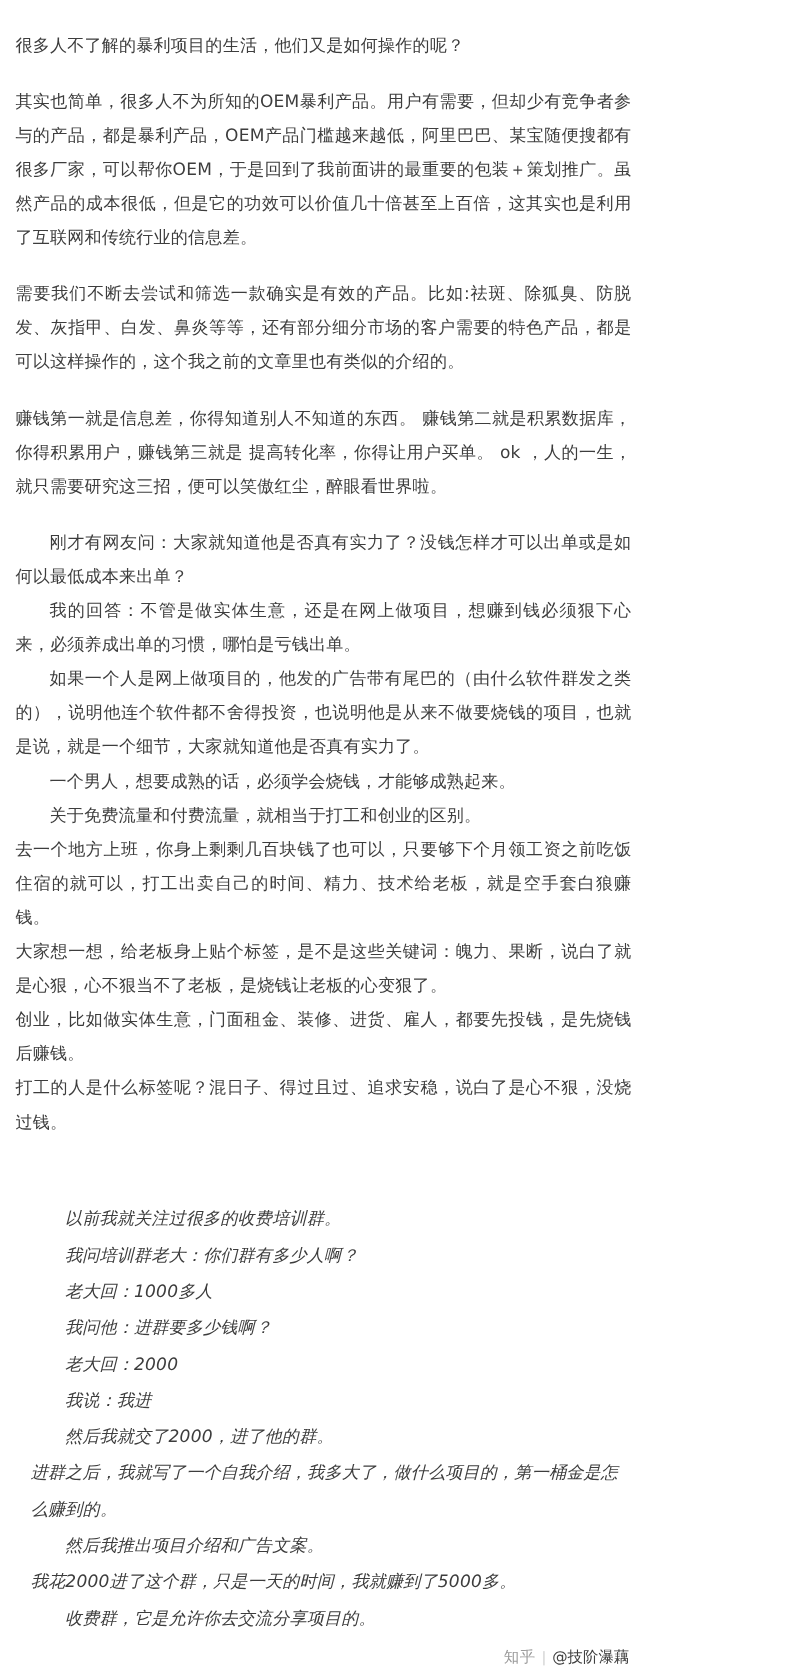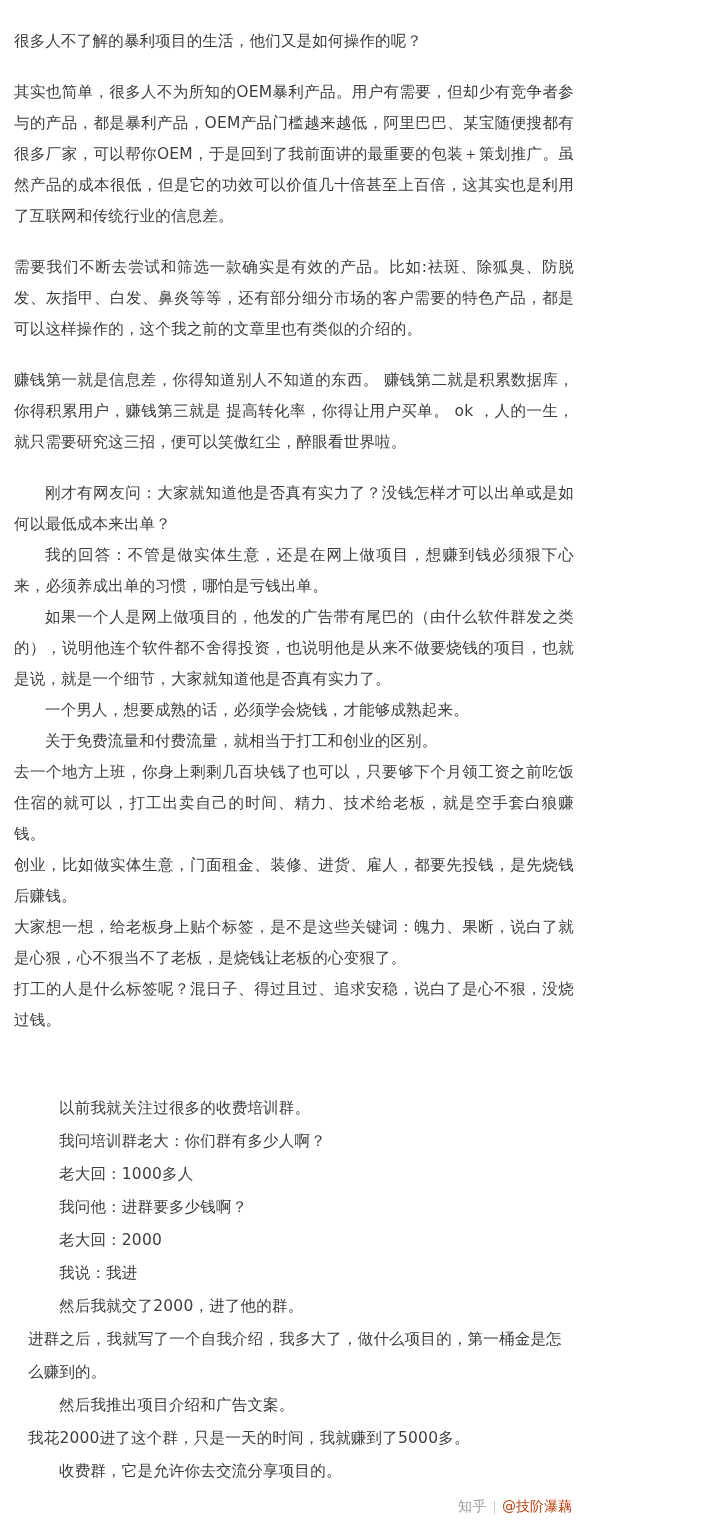--- a/index.html
+++ b/index.html
@@ -48,20 +48,21 @@
   }
   .dialog {
     padding-left: 14px;
     margin-top: 10px;
   }
   .dialog .line {
     font-size: 15.5px;
     line-height: 33px;
     color: #3d3d3d;
     letter-spacing: 0.2px;
+    font-style: italic;
   }
   .watermark {
     position: absolute;
     right: 16px;
     bottom: 10px;
     display: flex;
     align-items: center;
     gap: 7px;
     color: #9a9a9a;
     font-size: 14px;
@@ -73,43 +74,43 @@
     text-align: center;
   }
   .wm-sep {
     width: 1px;
     height: 13px;
     background: #c9c9c9;
     display: inline-block;
   }
   .wm-name {
     font-size: 14px;
-    color: #c2410c;
+    color: #404040;
   }
 </style>
 </head>
 <body>
 
 <div class="page">
 
   <div>
     <p class="para">很多人不了解的暴利项目的生活，他们又是如何操作的呢？</p>
     <p class="para">其实也简单，很多人不为所知的OEM暴利产品。用户有需要，但却少有竞争者参与的产品，都是暴利产品，OEM产品门槛越来越低，阿里巴巴、某宝随便搜都有很多厂家，可以帮你OEM，于是回到了我前面讲的最重要的包装＋策划推广。虽然产品的成本很低，但是它的功效可以价值几十倍甚至上百倍，这其实也是利用了互联网和传统行业的信息差。</p>
     <p class="para">需要我们不断去尝试和筛选一款确实是有效的产品。比如:祛斑、除狐臭、防脱发、灰指甲、白发、鼻炎等等，还有部分细分市场的客户需要的特色产品，都是可以这样操作的，这个我之前的文章里也有类似的介绍的。</p>
     <p class="para">赚钱第一就是信息差，你得知道别人不知道的东西。 赚钱第二就是积累数据库，你得积累用户，赚钱第三就是 提高转化率，你得让用户买单。 ok ，人的一生，就只需要研究这三招，便可以笑傲红尘，醉眼看世界啦。</p>
 
     <div class="block">
       <div class="line indent">刚才有网友问：大家就知道他是否真有实力了？没钱怎样才可以出单或是如何以最低成本来出单？</div>
       <div class="line indent">我的回答：不管是做实体生意，还是在网上做项目，想赚到钱必须狠下心来，必须养成出单的习惯，哪怕是亏钱出单。</div>
       <div class="line indent">如果一个人是网上做项目的，他发的广告带有尾巴的（由什么软件群发之类的），说明他连个软件都不舍得投资，也说明他是从来不做要烧钱的项目，也就是说，就是一个细节，大家就知道他是否真有实力了。</div>
       <div class="line indent">一个男人，想要成熟的话，必须学会烧钱，才能够成熟起来。</div>
       <div class="line indent">关于免费流量和付费流量，就相当于打工和创业的区别。</div>
       <div class="line">去一个地方上班，你身上剩剩几百块钱了也可以，只要够下个月领工资之前吃饭住宿的就可以，打工出卖自己的时间、精力、技术给老板，就是空手套白狼赚钱。</div>
+      <div class="line">大家想一想，给老板身上贴个标签，是不是这些关键词：魄力、果断，说白了就是心狠，心不狠当不了老板，是烧钱让老板的心变狠了。</div>
       <div class="line">创业，比如做实体生意，门面租金、装修、进货、雇人，都要先投钱，是先烧钱后赚钱。</div>
-      <div class="line">大家想一想，给老板身上贴个标签，是不是这些关键词：魄力、果断，说白了就是心狠，心不狠当不了老板，是烧钱让老板的心变狠了。</div>
       <div class="line">打工的人是什么标签呢？混日子、得过且过、追求安稳，说白了是心不狠，没烧过钱。</div>
     </div>
 
     <div class="gap-lg"></div>
 
     <div class="dialog">
       <div class="line indent">以前我就关注过很多的收费培训群。</div>
       <div class="line indent">我问培训群老大：你们群有多少人啊？</div>
       <div class="line indent">老大回：1000多人</div>
       <div class="line indent">我问他：进群要多少钱啊？</div>

